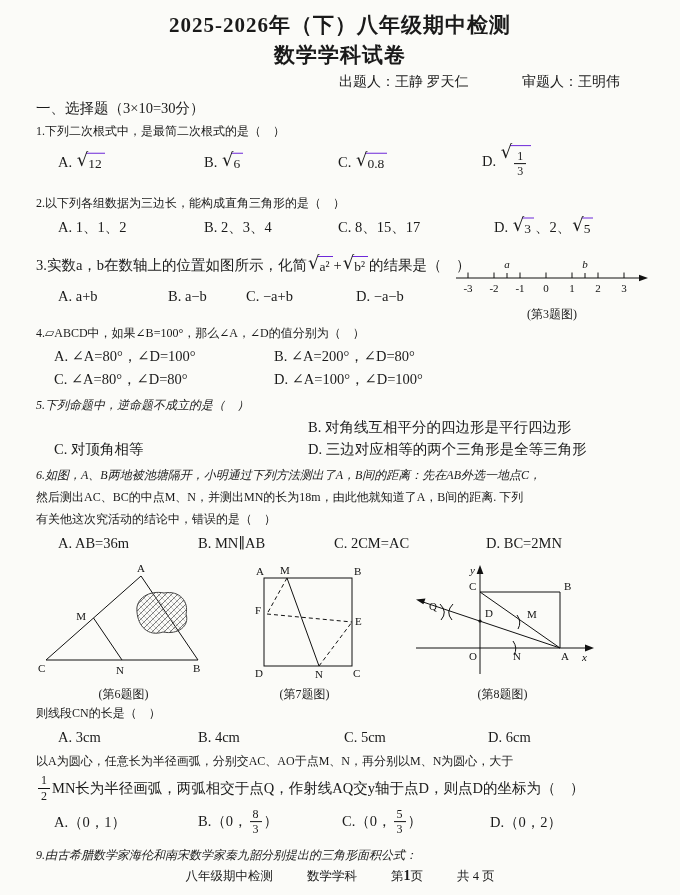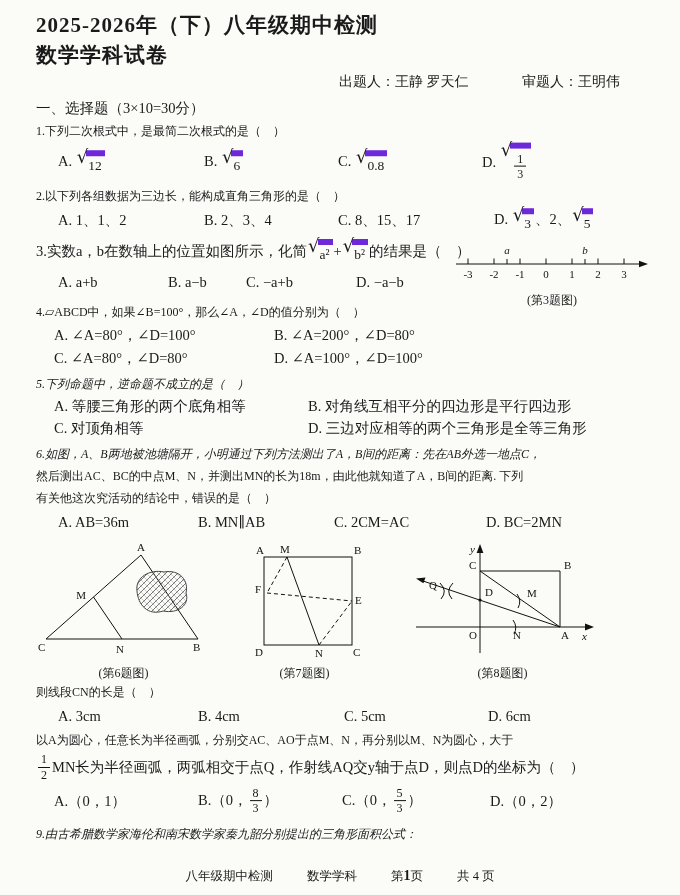--- a/index.html
+++ b/index.html
@@ -1,32 +1,32 @@
 <!DOCTYPE html>
 <html><head>
 <meta charset="utf-8">
 <style>
   * { margin:0; padding:0; box-sizing:border-box; }
   html,body { background:#d8d8d8; }
   .page { width:680px; height:895px; margin:0 auto; background:#fbfbf8; color:#1a1a1a;
           font-family:"Liberation Serif","DejaVu Serif",serif; position:relative; overflow:hidden; }
   .content { padding:10px 36px 0 36px; }
-  .title { text-align:left; font-size:21px; font-weight:bold; line-height:30px; letter-spacing:1px; }
+  .title { text-align:center; font-size:21px; font-weight:bold; line-height:30px; letter-spacing:1px; }
   .authors { text-align:right; font-size:14px; line-height:24px; padding-right:24px; }
   .authors .gap { margin-left:50px; }
   .section { font-size:14.5px; line-height:24px; margin-top:2px; }
   .stem { font-size:12px; line-height:22px; white-space:nowrap; }
   .fline { display:flex; align-items:center; white-space:nowrap; font-size:14.5px; }
   .opts { position:relative; font-size:14.5px; }
   .opt { position:absolute; top:50%; transform:translateY(-50%); white-space:pre; display:flex; align-items:center; }
-  .mt2{margin-top:3px;} .mt4{margin-top:4px;font-style:italic;}
+  .mt2{margin-top:10px;} .mt4{margin-top:4px;font-style:italic;}
   
   .sqrt { display:inline-flex; align-items:flex-start; margin:0 1px; }
   .rsign { font-size:18px; line-height:1; transform:translateY(-2px); font-family:"DejaVu Sans",sans-serif; }
-  .rbody { border-top:6px solid #6d28d9; padding:2px 3px 0 2px; margin-left:-2px; font-size:13.5px; line-height:1.15; }
+  .rbody { border-top:1px solid #6d28d9; padding:2px 3px 0 2px; margin-left:-2px; font-size:13.5px; line-height:1.15; }
   
   .frac { display:inline-flex; flex-direction:column; align-items:center; font-size:12px; line-height:1.2; margin:0 2px; }
   .frac .num { border-bottom:1px solid #111; padding:0 3px; }
   .frac .den { padding:0 3px; }
   
   .figs { display:flex; align-items:flex-end; margin-top:6px; }
   .figbox { text-align:center; }
   .figcap { font-size:12px; line-height:16px; margin-top:2px; }
   .fig3wrap { position:absolute; right:-8px; top:-28px; width:200px; text-align:center; }
   svg text { fill:#111; font-family:"Liberation Serif","DejaVu Serif",serif; }
@@ -138,21 +138,20 @@
       <span class="opt" style="left:18px">A. ∠A=80°，∠D=100°</span>
       <span class="opt" style="left:238px">B. ∠A=200°，∠D=80°</span>
     </div>
     <div class="opts" style="height:23px">
       <span class="opt" style="left:18px">C. ∠A=80°，∠D=80°</span>
       <span class="opt" style="left:238px">D. ∠A=100°，∠D=100°</span>
     </div>
 
     <div class="stem mt4">5.下列命题中，逆命题不成立的是（　）</div>
     <div class="opts" style="height:22px">
-      <span class="opt" style="left:18px">A. 等腰三角形的两个底角相等</span>
       <span class="opt" style="left:272px">B. 对角线互相平分的四边形是平行四边形</span>
     </div>
     <div class="opts" style="height:22px">
       <span class="opt" style="left:18px">C. 对顶角相等</span>
       <span class="opt" style="left:272px">D. 三边对应相等的两个三角形是全等三角形</span>
     </div>
 
     <div class="stem mt4">6.如图，A、B两地被池塘隔开，小明通过下列方法测出了A，B间的距离：先在AB外选一地点C，</div>
     <div class="stem">然后测出AC、BC的中点M、N，并测出MN的长为18m，由此他就知道了A，B间的距离. 下列</div>
     <div class="stem">有关他这次究活动的结论中，错误的是（　）</div>

